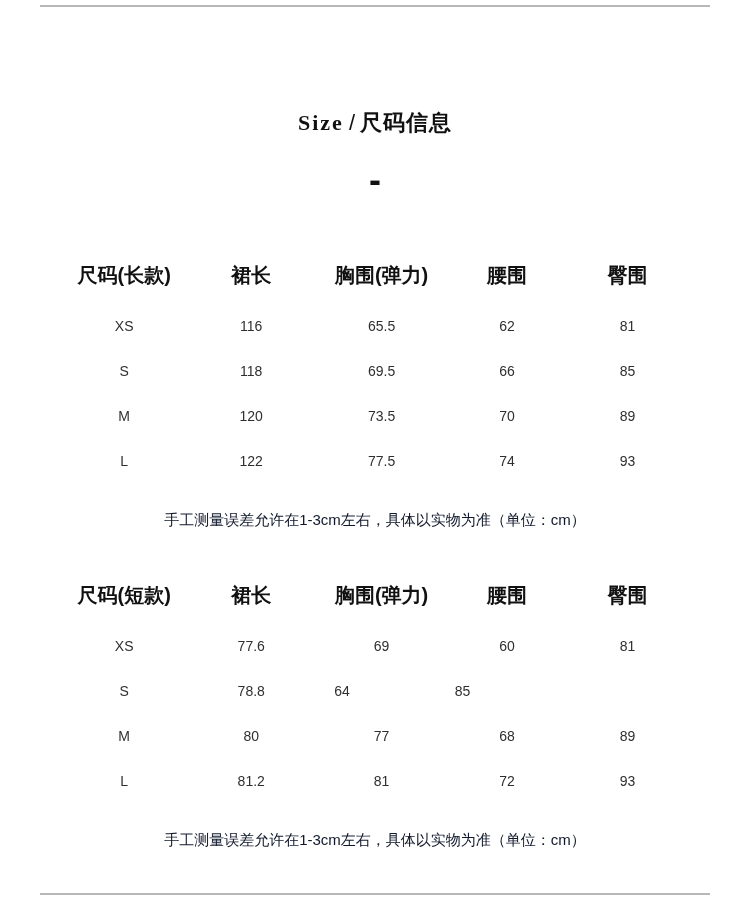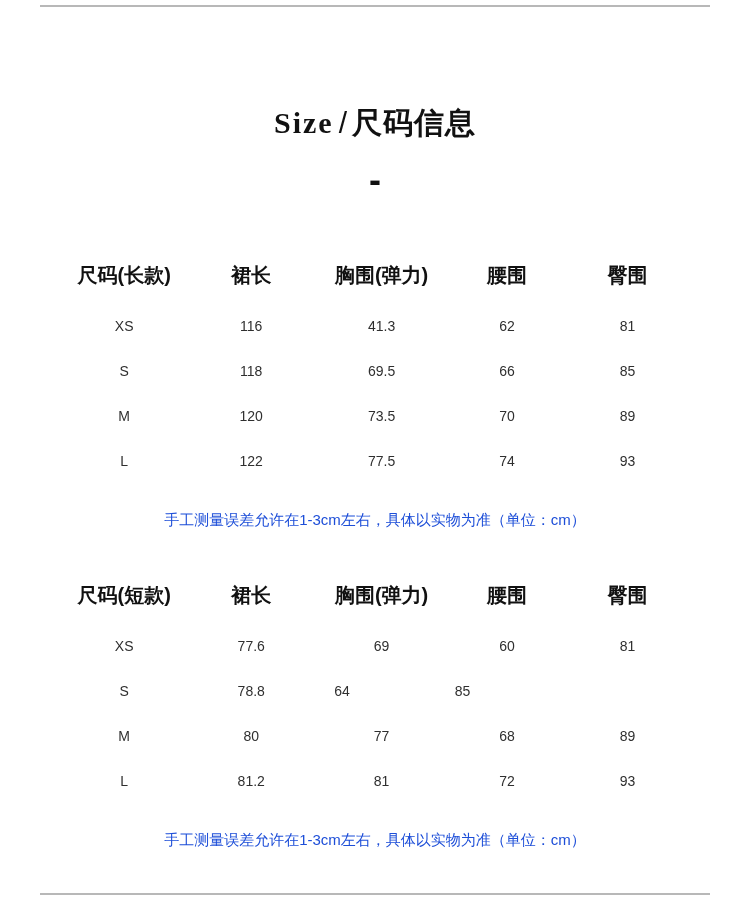--- a/index.html
+++ b/index.html
@@ -16,21 +16,21 @@
     height: 2px;
     background: #b8b8b8;
     margin: 0 40px;
   }
   .divider.top { margin-top: 5px; }
   .divider.bottom { margin-top: 43px; }
 
   .title {
     margin: 98px 0 0 0;
     text-align: center;
-    font-size: 30px;
+    font-size: 22px;
     line-height: 36px;
     font-weight: 700;
     color: #111111;
   }
   .title .en {
     font-family: "Liberation Serif", "DejaVu Serif", serif;
     letter-spacing: 2px;
   }
   .title .slash {
     font-weight: 400;
@@ -72,21 +72,21 @@
   .c0 { width: 24%; }
   .c1 { width: 14.5%; }
   .c2 { width: 25%; }
   .c3 { width: 13%; }
   .c4 { width: 23.5%; }
 
   .note {
     text-align: center;
     font-size: 15px;
     line-height: 20px;
-    color: #1d4ed8;
+    color: #0f172a;
     margin-top: 41px;
   }
 </style>
 </head>
 <body>
 
 <div>
 
   <div class="divider top"></div>
 
@@ -100,21 +100,21 @@
     <div class="row head">
       <span class="cell c0">尺码(长款)</span>
       <span class="cell c1">裙长</span>
       <span class="cell c2">胸围(弹力)</span>
       <span class="cell c3">腰围</span>
       <span class="cell c4">臀围</span>
     </div>
     <div class="row">
       <span class="cell c0">XS</span>
       <span class="cell c1">116</span>
-      <span class="cell c2">41.3</span>
+      <span class="cell c2">65.5</span>
       <span class="cell c3">62</span>
       <span class="cell c4">81</span>
     </div>
     <div class="row">
       <span class="cell c0">S</span>
       <span class="cell c1">118</span>
       <span class="cell c2">69.5</span>
       <span class="cell c3">66</span>
       <span class="cell c4">85</span>
     </div>

